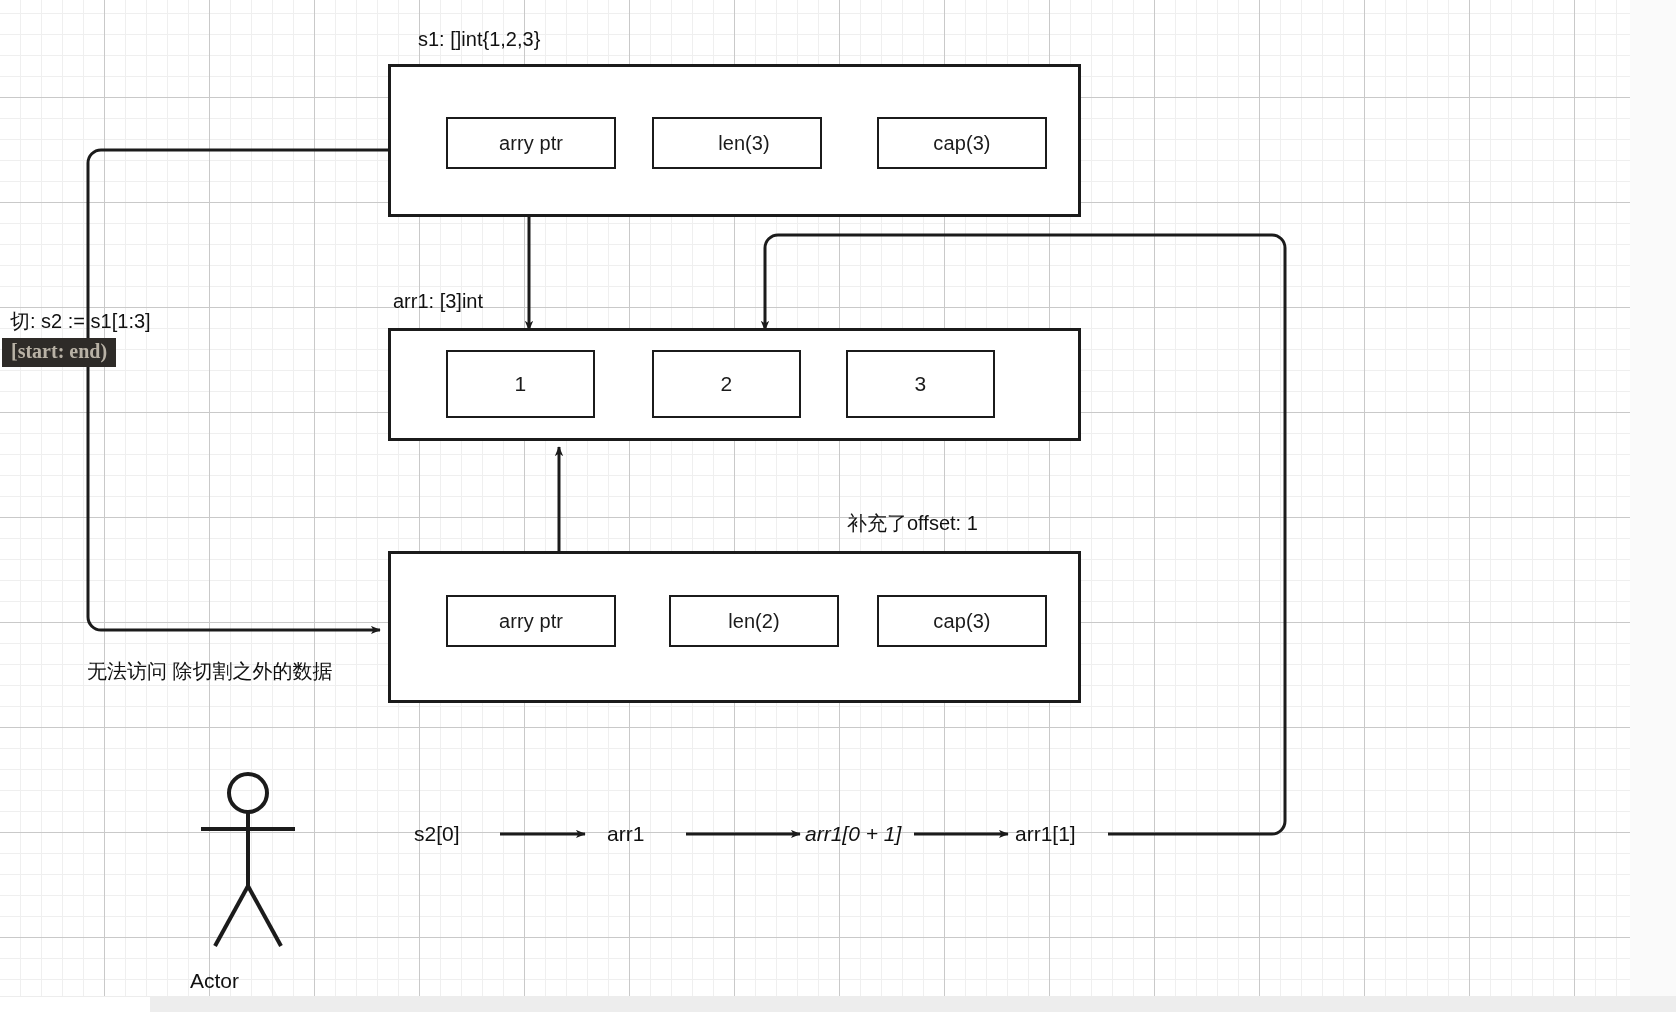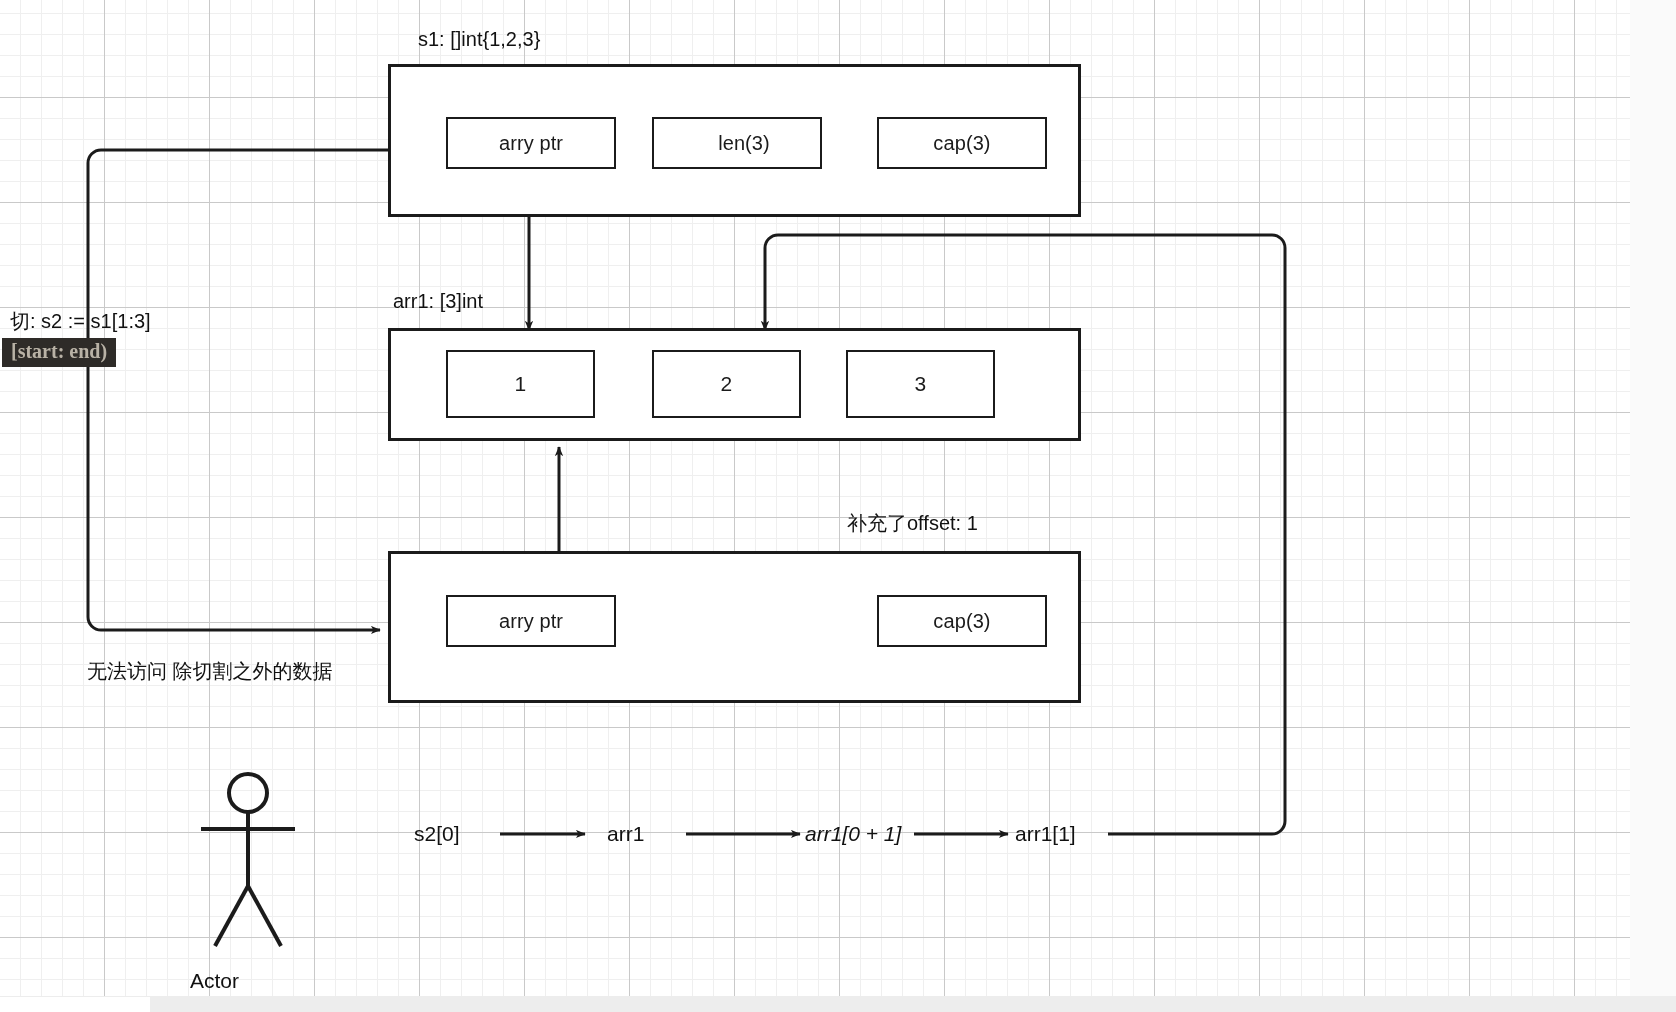--- a/index.html
+++ b/index.html
@@ -144,20 +144,21 @@
     <div class="outer-box" style="left:388px; top:328px; width:693px; height:113px;">
       <div class="cell num" style="left:55px; top:19px; width:149px; height:68px;">1</div>
       <div class="cell num" style="left:261px; top:19px; width:149px; height:68px;">2</div>
       <div class="cell num" style="left:455px; top:19px; width:149px; height:68px;">3</div>
     </div>
 
     <div class="label cn" style="left:847px; top:512px;">补充了offset: 1</div>
 
     <div class="outer-box" style="left:388px; top:551px; width:693px; height:152px;">
       <div class="cell" style="left:55px; top:41px; width:170px; height:52px;">arry ptr</div>
+      <div class="cell" style="left:278px; top:41px; width:170px; height:52px;">len(2)</div>
       <div class="cell" style="left:486px; top:41px; width:170px; height:52px;">cap(3)</div>
     </div>
 
     <div class="label cn" style="left:10px; top:310px;">切:  s2 := s1[1:3]</div>
 
     <div class="code-hl" style="left:2px; top:338px;">[start: end)</div>
 
     <div class="label cn" style="left:55px; top:660px;margin-left:32px;">无法访问 除切割之外的数据</div>
 
     <div class="flow-text" style="left:414px; top:822px;">s2[0]</div>

